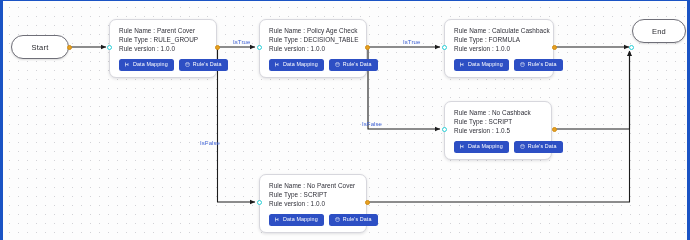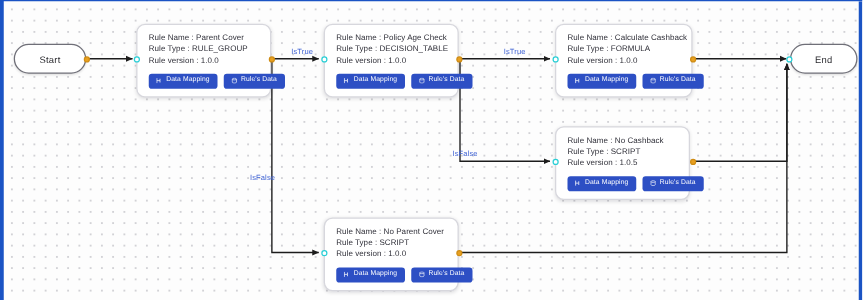--- a/index.html
+++ b/index.html
@@ -154,21 +154,21 @@
   <div class="edge-label" style="left:230px; top:38px;">IsTrue</div>
   <div class="edge-label" style="left:197px; top:139px;">IsFalse</div>
   <div class="edge-label" style="left:400px; top:38px;">IsTrue</div>
   <div class="edge-label" style="left:359px; top:120px;">IsFalse</div>
 
   <div class="terminal" style="left:8px; top:34px; width:58px; height:24px;justify-content:center;">
     <span>Start</span>
   </div>
   <div class="port port-out" style="left:64px; top:43.5px;"></div>
 
-  <div class="terminal" style="left:629px; top:34px; width:54px; height:24px;">
+  <div class="terminal" style="left:629px; top:18px; width:54px; height:24px;">
     <span>End</span>
   </div>
   <div class="port port-in" style="left:626px; top:43.5px;"></div>
 
   <div class="rule-node" style="left:106px; top:18px; width:108px;">
     <div class="rule-line">Rule Name : Parent Cover</div>
     <div class="rule-line">Rule Type : RULE_GROUP</div>
     <div class="rule-line">Rule version : 1.0.0</div>
     <div class="rule-btns">
       <button class="pill">

